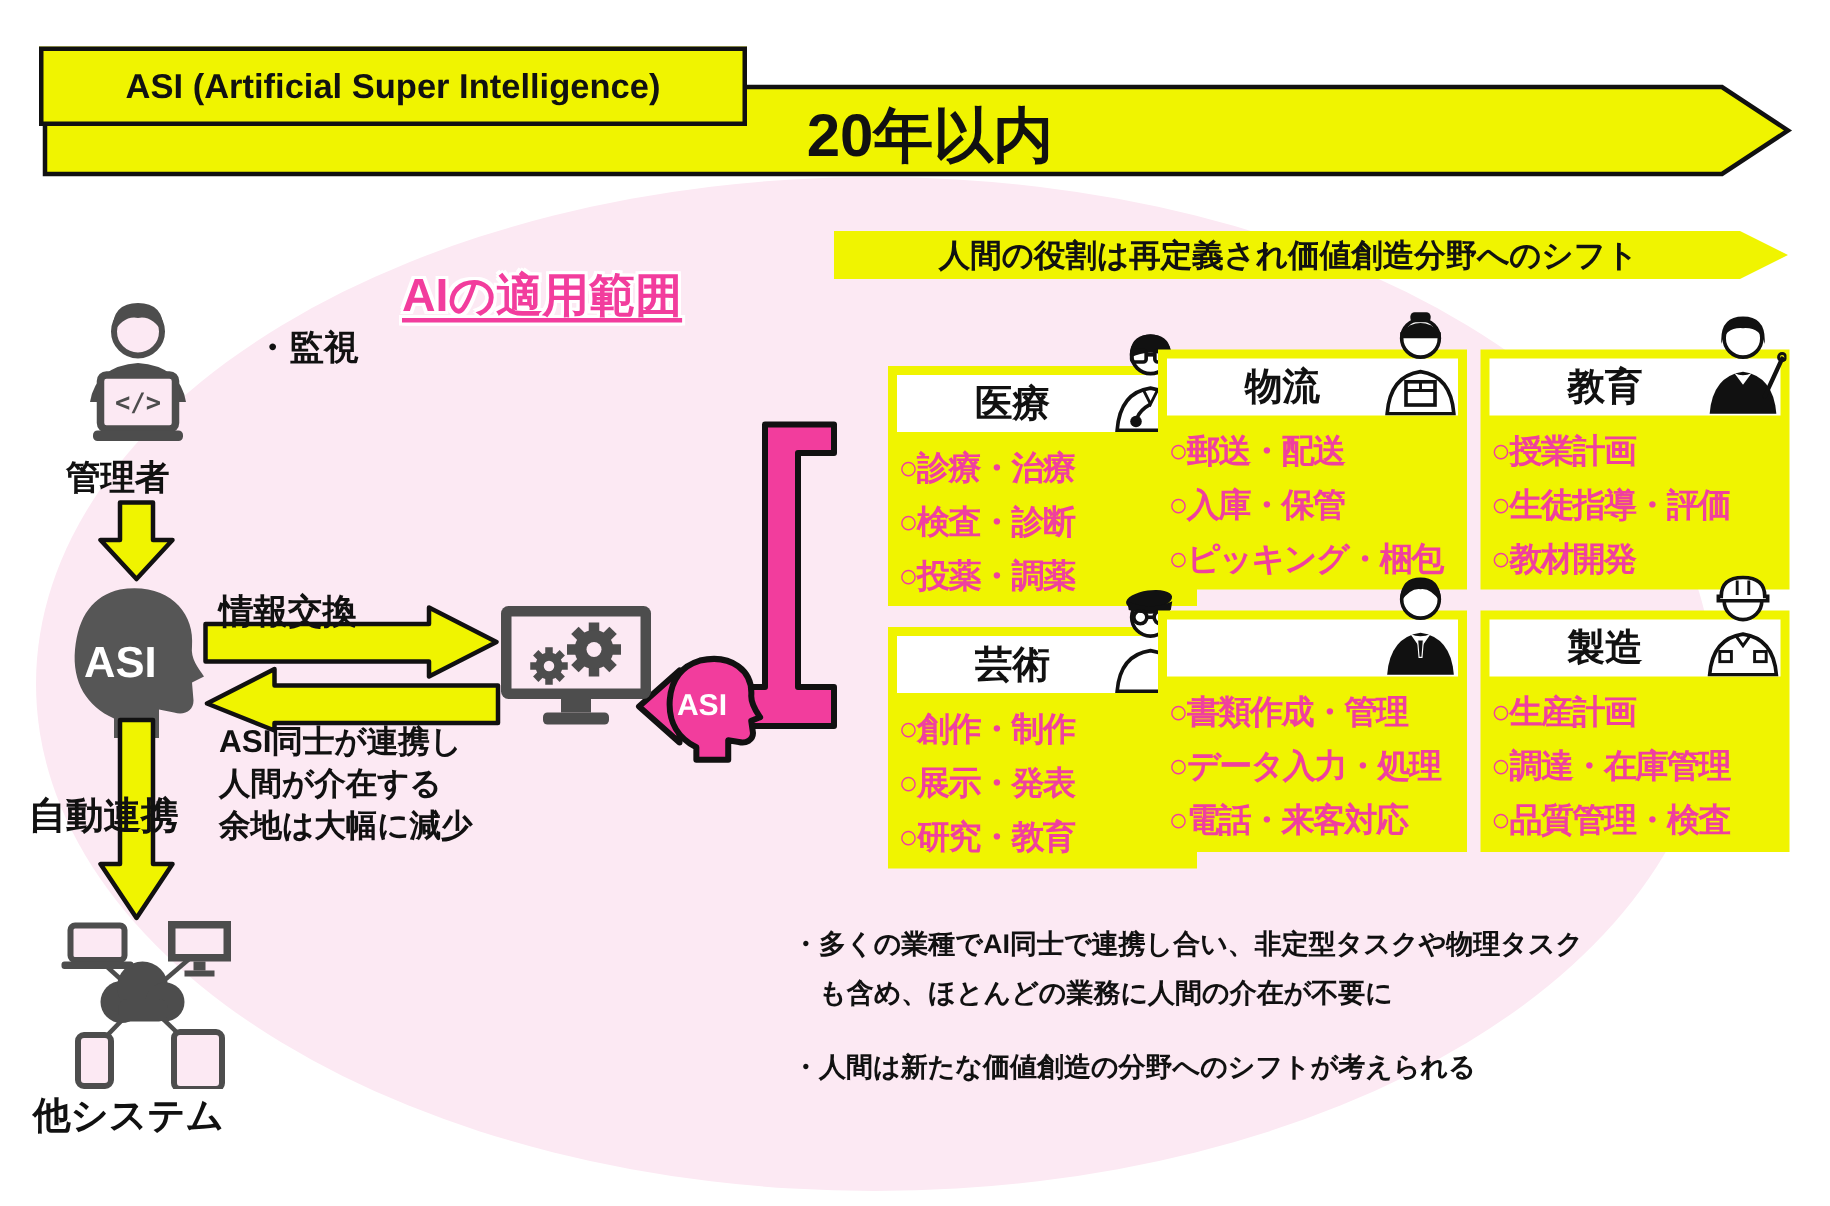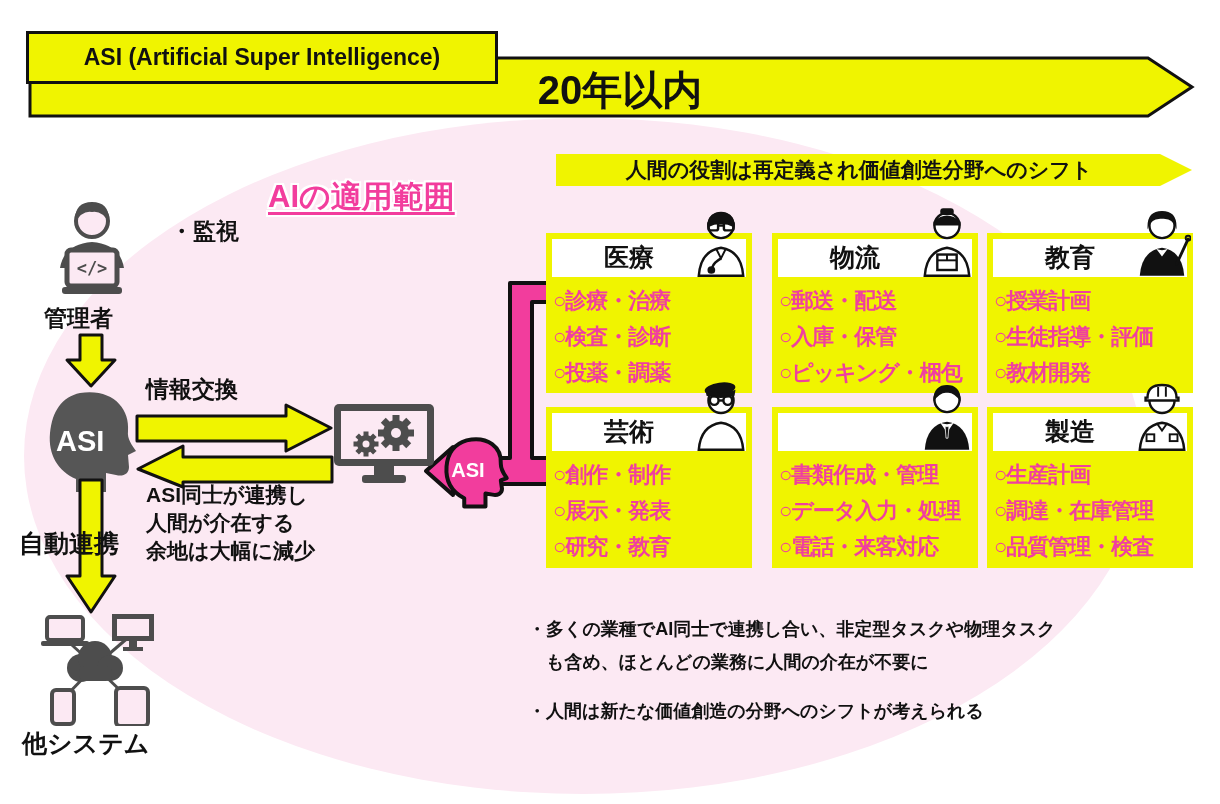--- a/index.html
+++ b/index.html
@@ -19,39 +19,39 @@
   #timeline-label{left:500px;top:63px;width:240px;text-align:center;font-size:40px;font-weight:800;z-index:3;}
   
   #scope-title{
     left:268px;top:176px;font-size:31px;font-weight:800;color:#f23d9d;z-index:2;
     text-decoration:underline;text-decoration-thickness:3px;text-underline-offset:5px;
     text-shadow:-2px -2px 0 #fff,2px -2px 0 #fff,-2px 2px 0 #fff,2px 2px 0 #fff,0 2px 0 #fff,0 -2px 0 #fff,2px 0 0 #fff,-2px 0 0 #fff;
   }
   .lbl{font-weight:700;z-index:4;}
   #monitor-note{left:146px;top:216px;font-size:23px;margin-left:24px;}
   #admin-label{left:44px;top:303px;font-size:23px;text-align:right;}
-  #info-exchange-label{left:146px;top:374px;font-size:23px;}
+  #info-exchange-label{left:146px;top:392px;font-size:23px;}
   #collab-note{left:146px;top:481px;font-size:21px;line-height:28px;font-weight:700;z-index:4;}
   #auto-link-label{left:19px;top:527px;font-size:25px;z-index:6;}
   #other-systems-label{left:22px;top:727px;font-size:25px;}
   .icon-svg{z-index:3;}
   #connector-svg{left:415px;top:272px;z-index:1;}
   
   #banner-svg{left:556px;top:152px;z-index:2;}
   #banner-text{left:556px;top:153px;width:606px;height:33px;display:flex;align-items:center;justify-content:center;
     font-size:21px;font-weight:800;z-index:3;}
   
   .cat-box{position:absolute;width:206px;background:#f0f400;z-index:3;}
   .cat-box .band{position:absolute;left:6px;top:6px;right:6px;height:38px;background:#fff;}
   .cat-title{position:absolute;left:6px;top:8px;right:46px;text-align:center;font-size:25px;font-weight:800;z-index:2;}
   .cat-icon{position:absolute;right:2px;top:-28px;z-index:3;}
   .cat-items{position:absolute;left:7px;top:50px;right:2px;z-index:2;}
   .cat-item{font-size:22px;font-weight:800;color:#f0409e;line-height:36px;letter-spacing:-1px;white-space:nowrap;}
   .row1{top:233px;height:160px;} .row2{top:407px;height:161px;}
-  .col1{left:546px;} .col2{left:772px;} .col3{left:987px;}
+  .col1{left:592px;margin-top:11px;} .col2{left:772px;} .col3{left:987px;}
   
   .note{font-size:18px;font-weight:700;z-index:4;}
   #note-line1{left:528px;top:617px;}
   #note-line2{left:546px;top:650px;}
   #note-line3{left:528px;top:699px;}
 </style>
 </head>
 <body>
 
 <div id="stage">

